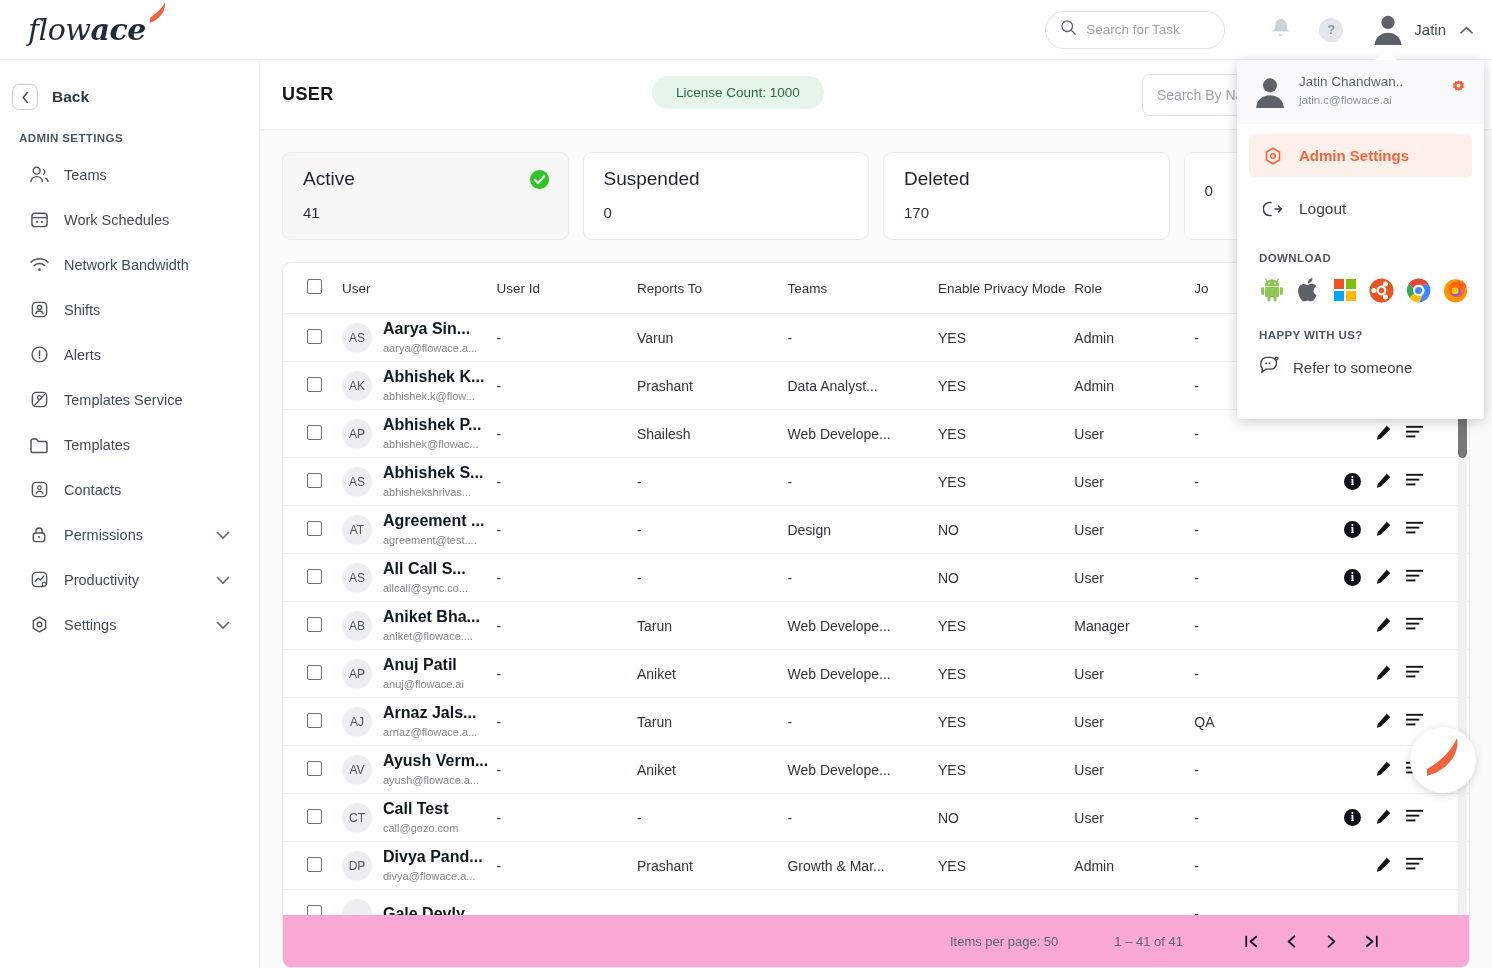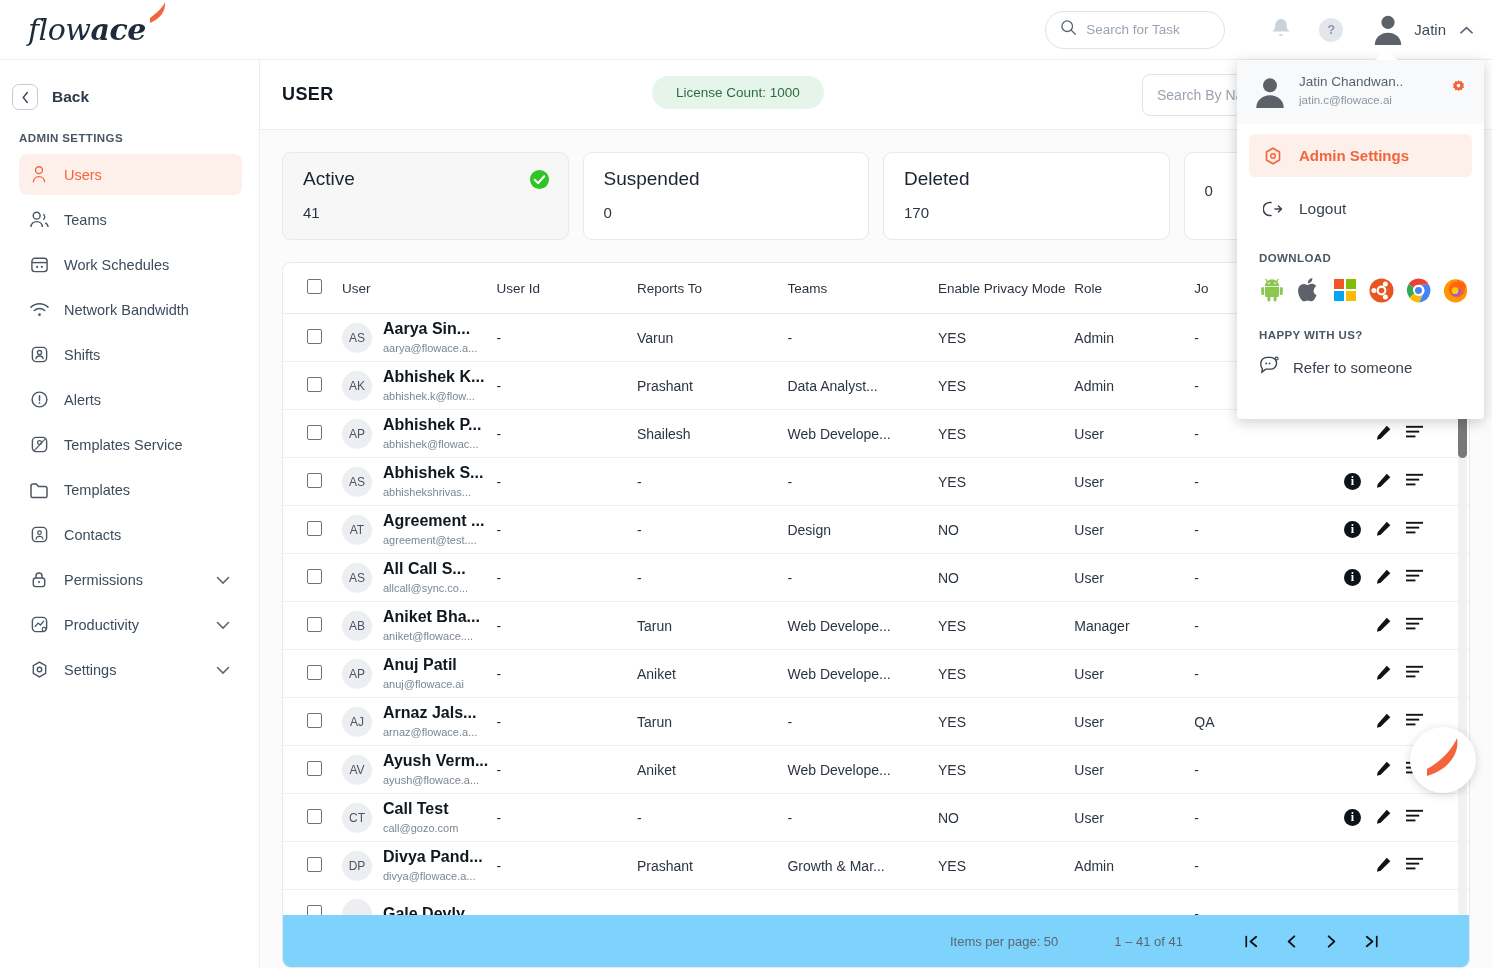--- a/index.html
+++ b/index.html
@@ -150,21 +150,21 @@
   }
   .pencil, .listic { cursor: pointer; flex: 0 0 auto; }
 
   
   .vscroll { position: absolute; right: 2px; top: 43px; width: 9px; height: 636px; background: #f1f1f1; border-radius: 5px; }
   .vthumb  { position: absolute; right: 2px; top: 43px; width: 9px; height: 152px; background: #787878; border-radius: 5px; cursor: pointer; }
 
   
   .paginator {
     position: absolute; left: 22px; right: 22px; bottom: 0; height: 53px;
-    background: #7dd3fc; border: 1px solid #e6e9ed; border-top: none;
+    background: #f9a8d4; border: 1px solid #e6e9ed; border-top: none;
     border-radius: 0 0 9px 9px; display: flex; align-items: center; justify-content: flex-end;
     padding-right: 78px; gap: 0;
   }
   .pg-items { font-size: 13px; color: #5b6775; margin-right: 56px; }
   .pg-range { font-size: 13px; color: #5b6775; margin-right: 48px; }
   .pg-btn { width: 40px; height: 40px; display: flex; align-items: center; justify-content: center; cursor: pointer; }
 
   
   .fab {
     position: absolute; right: 16px; bottom: 8px; width: 66px; height: 66px;
@@ -254,29 +254,20 @@
     <div class="back-row">
       <span class="back-box">
         <svg width="9" height="13" viewBox="0 0 10 14">
             <path d="M7 1.5 L2.5 7 L7 12.5" stroke="#3d4b5c" stroke-width="1.6" fill="none" stroke-linecap="round"></path>
           </svg>
       </span>
       <span class="back-label">Back</span>
     </div>
     <div class="section-label">ADMIN SETTINGS</div>
 
-    <div class="nav-item active">
-      <span class="ic">
-          <svg width="18" height="19" viewBox="0 0 20 22">
-            <circle cx="10" cy="6" r="4" stroke="#f4643c" stroke-width="1.6" fill="none"></circle>
-            <path d="M3.5 20c0-4 3-6.5 6.5-6.5s6.5 2.5 6.5 6.5" stroke="#f4643c" stroke-width="1.6" fill="none"></path>
-          </svg>
-        </span>
-      <span class="lbl">Users</span>
-    </div>
 
     <div class="nav-item">
       <span class="ic">
           <svg width="21" height="19" viewBox="0 0 22 20">
             <circle cx="8" cy="6" r="3.6" stroke="#4c5663" stroke-width="1.5" fill="none"></circle>
             <path d="M2 18c0-3.6 2.7-5.8 6-5.8s6 2.2 6 5.8" stroke="#4c5663" stroke-width="1.5" fill="none"></path>
             <path d="M15 4.5a3.3 3.3 0 010 5.6M17 13.5c2 .9 3 2.6 3 4.5" stroke="#4c5663" stroke-width="1.4" fill="none"></path>
           </svg>
         </span>
       <span class="lbl">Teams</span>

